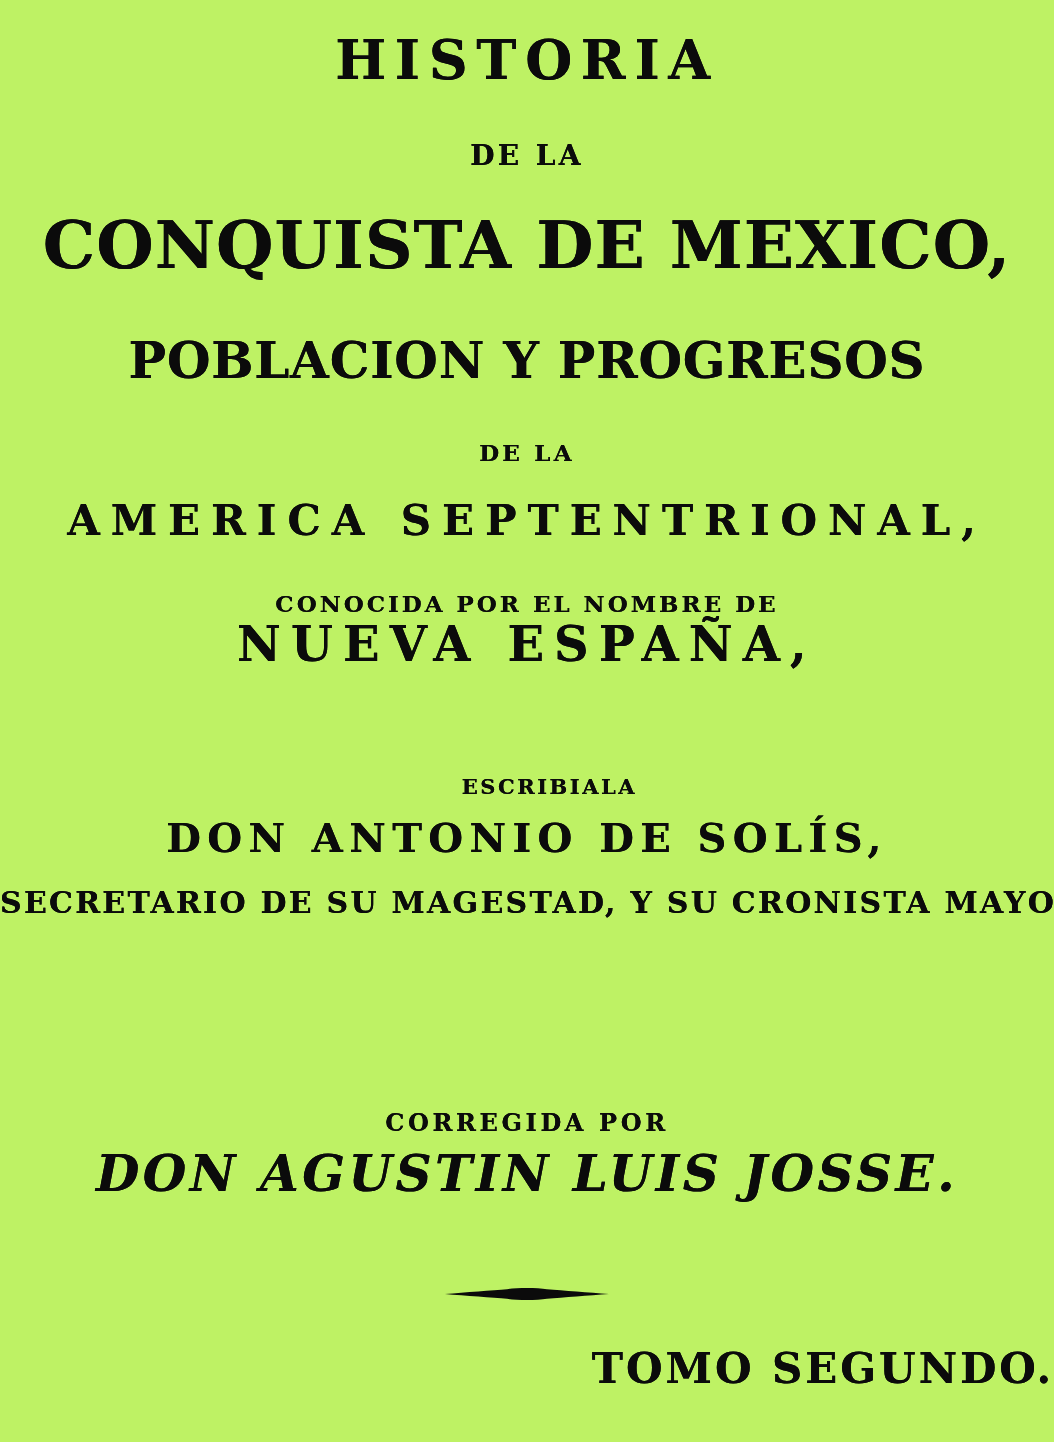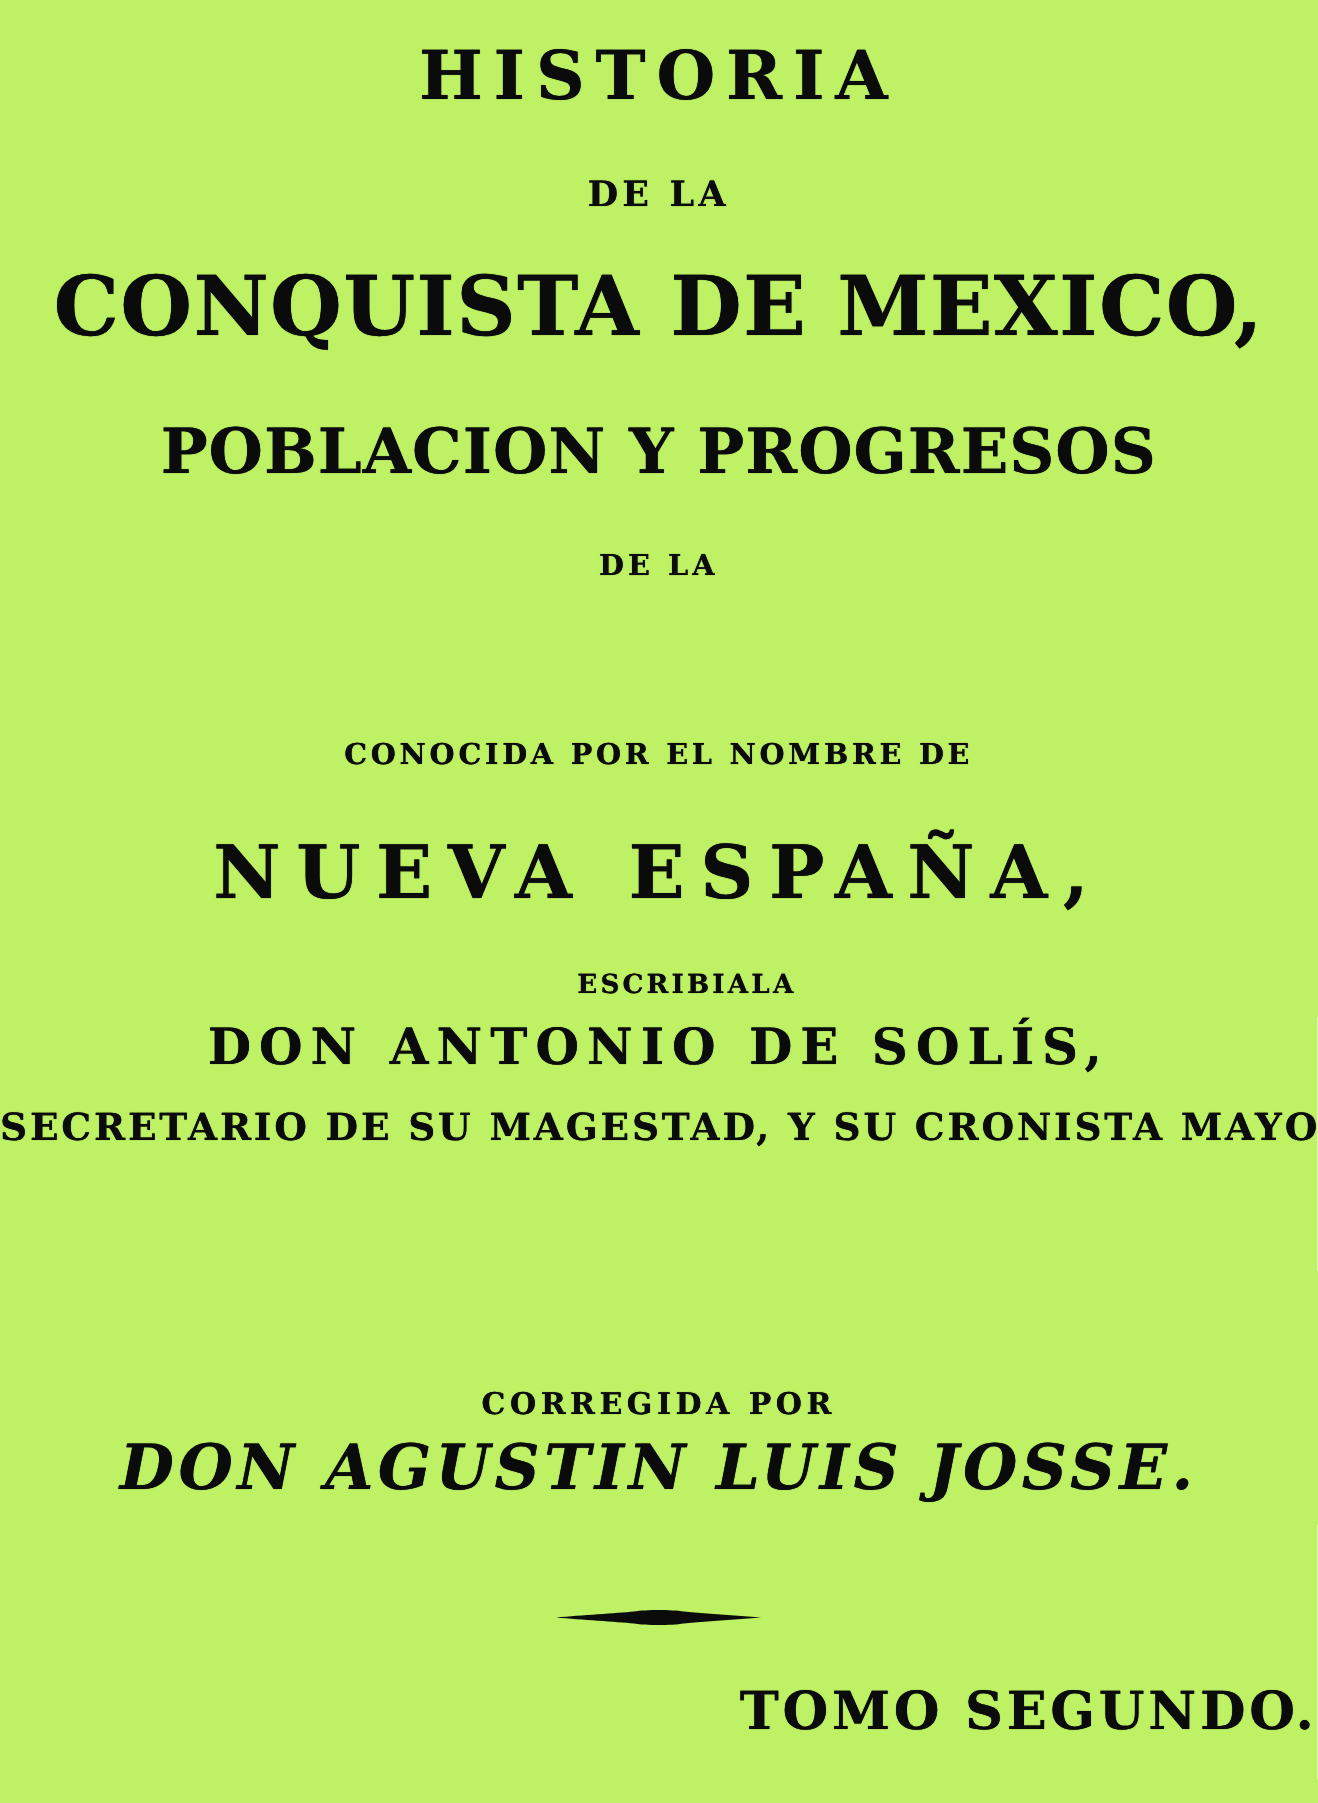--- a/index.html
+++ b/index.html
@@ -29,21 +29,21 @@
   
   .line { text-shadow: 0 0 0.6px #0b0b0b; }
 
   .l-historia        { top: 33px;   font-size: 54px; letter-spacing: 0.16em; }
   .l-dela1           { top: 142px;  font-size: 28px; letter-spacing: 0.12em; }
   .l-conquista       { top: 212px;  font-size: 66px; letter-spacing: 0.015em; }
   .l-poblacion       { top: 336px;  font-size: 50px; letter-spacing: 0.015em; }
   .l-dela2           { top: 441px;  font-size: 23px; letter-spacing: 0.14em; }
   .l-america         { top: 500px;  font-size: 42px; letter-spacing: 0.26em; }
   .l-conocida        { top: 592px;  font-size: 23px; letter-spacing: 0.13em; text-align: center; }
-  .l-nuevaespana     { top: 668px;  font-size: 59px; letter-spacing: 0.21em; }
+  .l-nuevaespana     { top: 620px;  font-size: 48px; letter-spacing: 0.21em; }
   .l-escribiala      { top: 776px;  font-size: 21px; letter-spacing: 0.12em; padding-left: 45px; }
   .l-autor           { top: 818px;  font-size: 40px; letter-spacing: 0.16em; }
   .l-secretario      { top: 888px;  font-size: 30px; letter-spacing: 0.075em; }
   .l-deindias        { top: 932px;  font-size: 30px; letter-spacing: 0.06em; }
   .l-nuevaedicion    { top: 1026px; font-size: 38px; letter-spacing: 0.07em; }
   .l-corregida       { top: 1111px; font-size: 24px; letter-spacing: 0.15em; }
   .l-editor          { top: 1149px; font-size: 50px; letter-spacing: 0.07em; font-style: italic; }
   .l-tomo            { top: 1348px; font-size: 42px; letter-spacing: 0.07em; text-align: right; }
 
   .divider-wrap {
@@ -63,20 +63,21 @@
   <div class="line l-historia">HISTORIA</div>
 
   <div class="line l-dela1">DE LA</div>
 
   <div class="line l-poblacion">POBLACION Y PROGRESOS</div>
 
   <div class="line l-conquista">CONQUISTA DE MEXICO,</div>
 
   <div class="line l-dela2">DE LA</div>
 
+  <div class="line l-america">AMERICA SEPTENTRIONAL,</div>
 
   <div class="line l-conocida">CONOCIDA POR EL NOMBRE DE</div>
 
   <div class="line l-nuevaespana">NUEVA ESPAÑA,</div>
 
   <div class="line l-escribiala">ESCRIBIALA</div>
 
   <div class="line l-autor">DON ANTONIO DE SOLÍS,</div>
 
   <div class="line l-secretario">SECRETARIO DE SU MAGESTAD, Y SU CRONISTA MAYOR</div>

